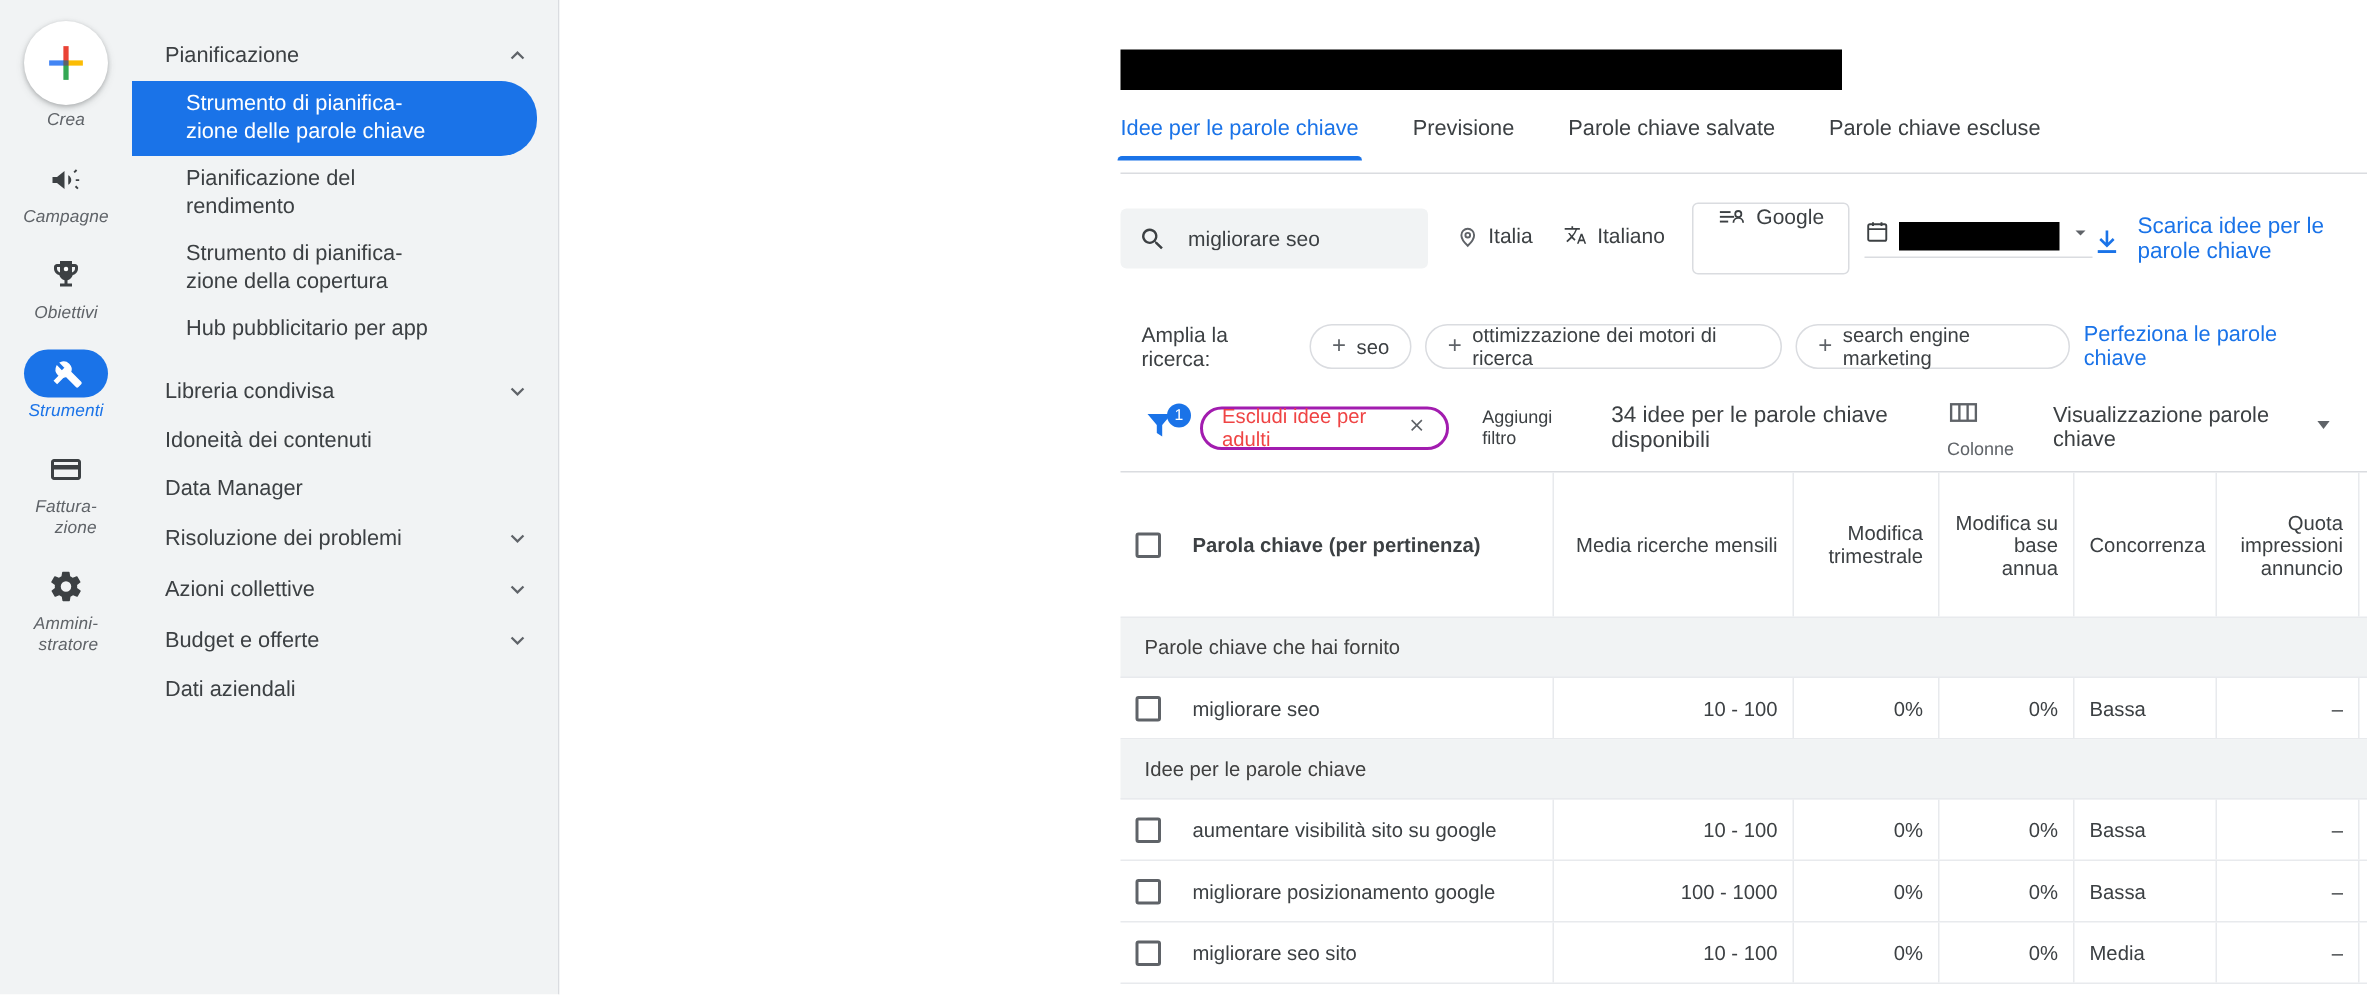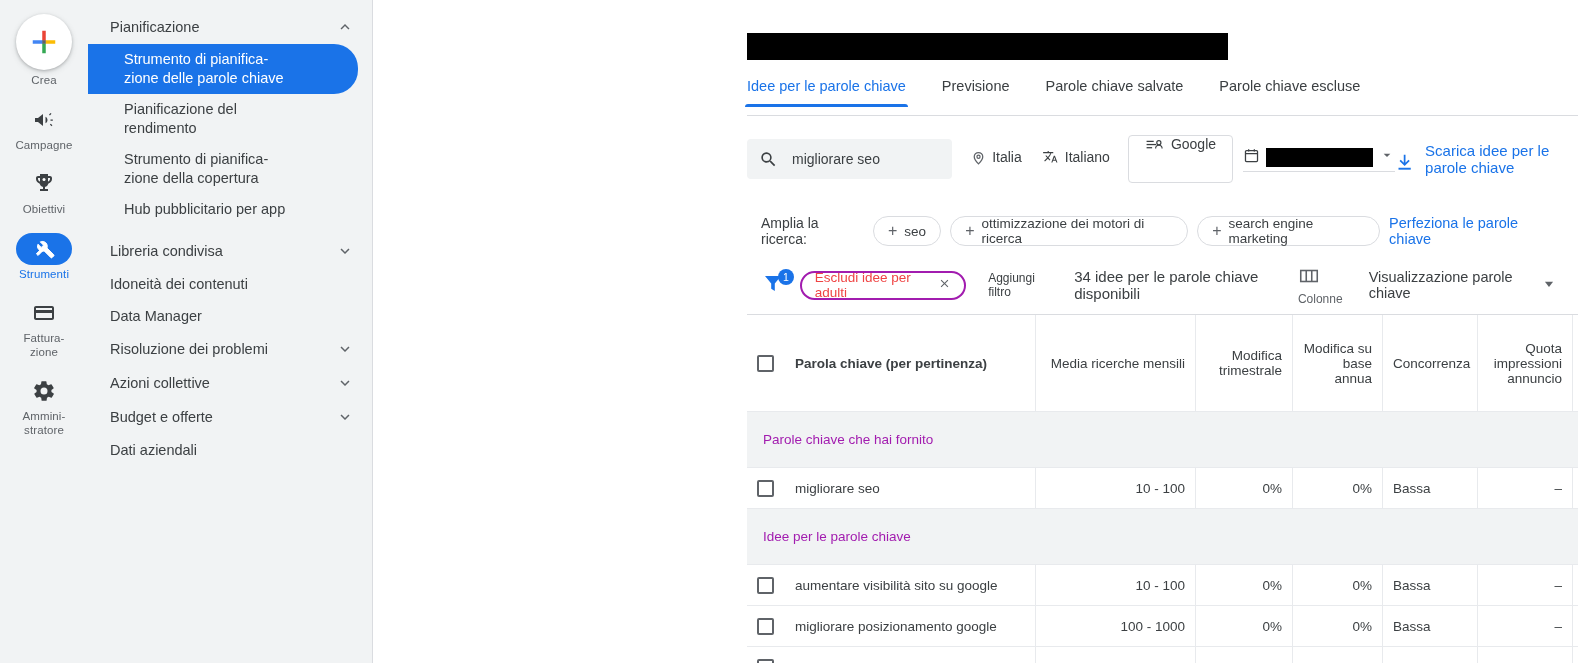--- a/index.html
+++ b/index.html
@@ -29,38 +29,38 @@
   .rail-icon {
     width: 56px; height: 32px;
     display: flex; align-items: center; justify-content: center;
     border-radius: 16px;
     margin-bottom: 3px;
   }
   .rail-icon.active { background: #1a73e8; }
   .rail-icon.active svg { fill: #fff; stroke: #fff; }
   .rail-icon svg { fill: #3c4043; }
   .rail-label {
-    font-size: 11.5px; line-height: 13.5px; text-align: center;
-    color: #5f6368; letter-spacing: 0.1px;
+    font-size: 11.5px; line-height: 13.5px; text-align: right;
+    color: #5f6368; letter-spacing: 0.1px; font-style: italic;
   }
   .rail-label.active { color: #1a73e8; }
   .rail-create {
     width: 56px; height: 56px; border-radius: 50%;
     background: #fff;
     box-shadow: 0 1px 3px rgba(60,64,67,.3), 0 2px 6px rgba(60,64,67,.15);
     display: flex; align-items: center; justify-content: center;
     margin-bottom: 4px;
   }
 
   
   .navpanel {
     width: 285px; flex: 0 0 285px;
     background: #f1f3f4;
     border-right: 1px solid #dadce0;
-    padding-top: 10px;
+    padding-top: 20px;
     position: relative;
   }
   .nav-section {
     display: flex; align-items: center; justify-content: space-between;
     padding: 8px 18px 8px 22px;
     font-size: 14.5px; color: #3c4043; cursor: pointer;
   }
   .nav-section .chev { color: #5f6368; display:flex; align-items:center;}
   .nav-sub {
     padding: 6px 16px 6px 36px;
@@ -222,24 +222,24 @@
   .c-imp  { width: 95px;  flex: 0 0 95px;  }
   .c-low  { width: 97px;  flex: 0 0 97px;  }
 
   .kwcell { display: flex; align-items: center; gap: 21px; }
   .chkbox {
     width: 17px; height: 17px; border: 2px solid #5f6368;
     border-radius: 2px; flex: 0 0 17px; cursor: pointer; background:#fff;
   }
   .th .kwtitle { font-weight: 700; color:#3c4043; }
   .grouprow {
-    height: 56px; background: #f1f3f4;
+    height: 40px; background: #f1f3f4;
     border-bottom: 1px solid #e8eaed;
     display: flex; align-items: center;
-    padding-left: 16px; font-size: 13.5px; color: #a21caf;
+    padding-left: 16px; font-size: 13.5px; color: #404040;
   }
   .datarow { height: 41px; border-bottom: 1px solid #e8eaed; }
   .datarow .td { color: #3c4043; }
   .kwtext { color: #3c4043; }
 </style>
 </head>
 <body>
 
 <div id="app">
 

